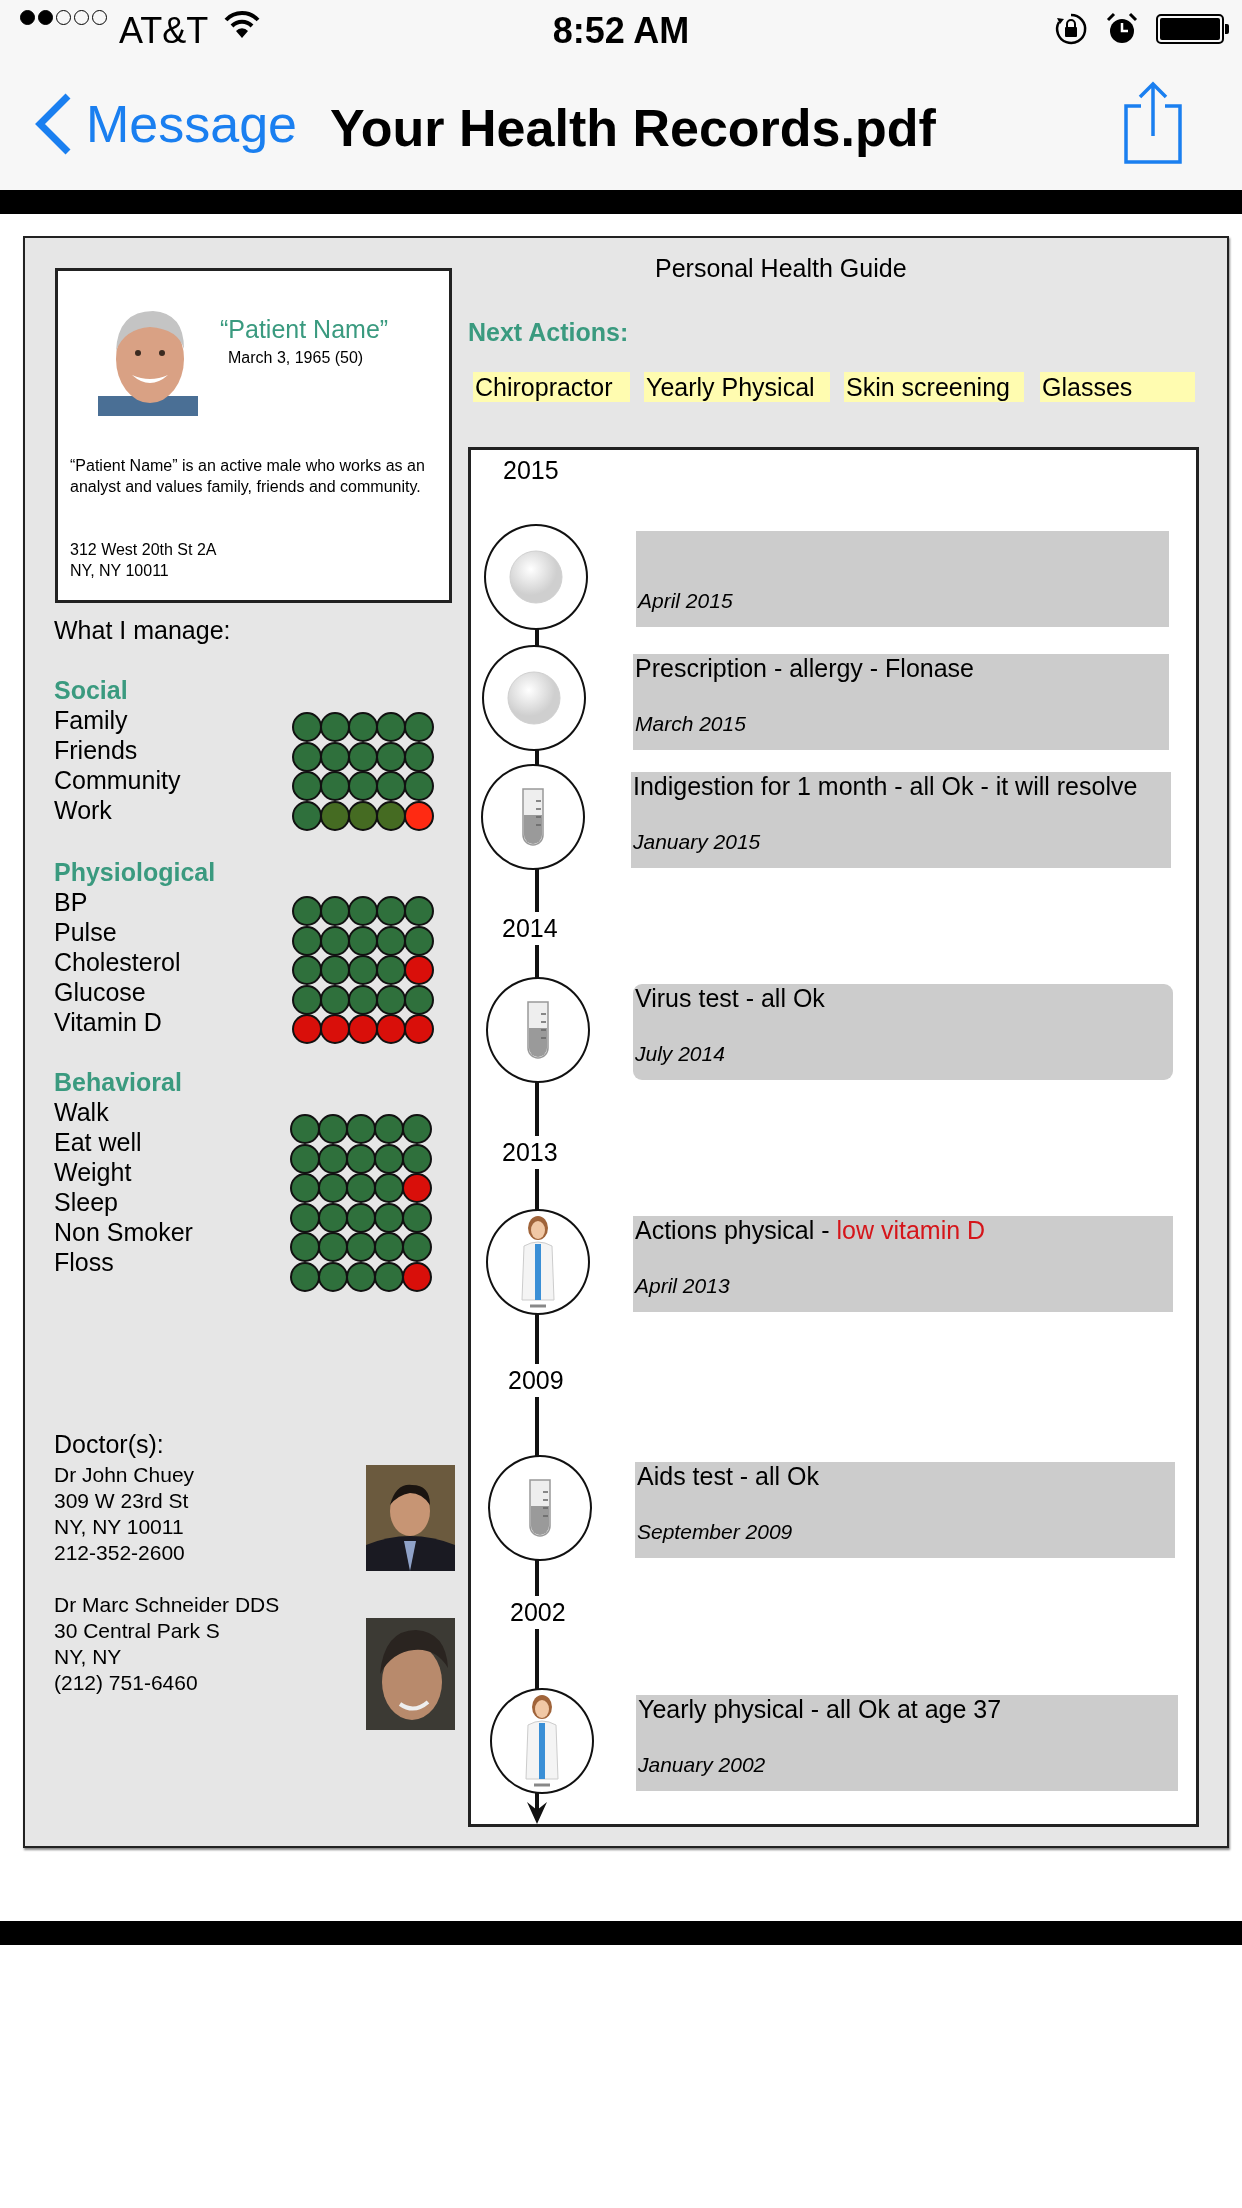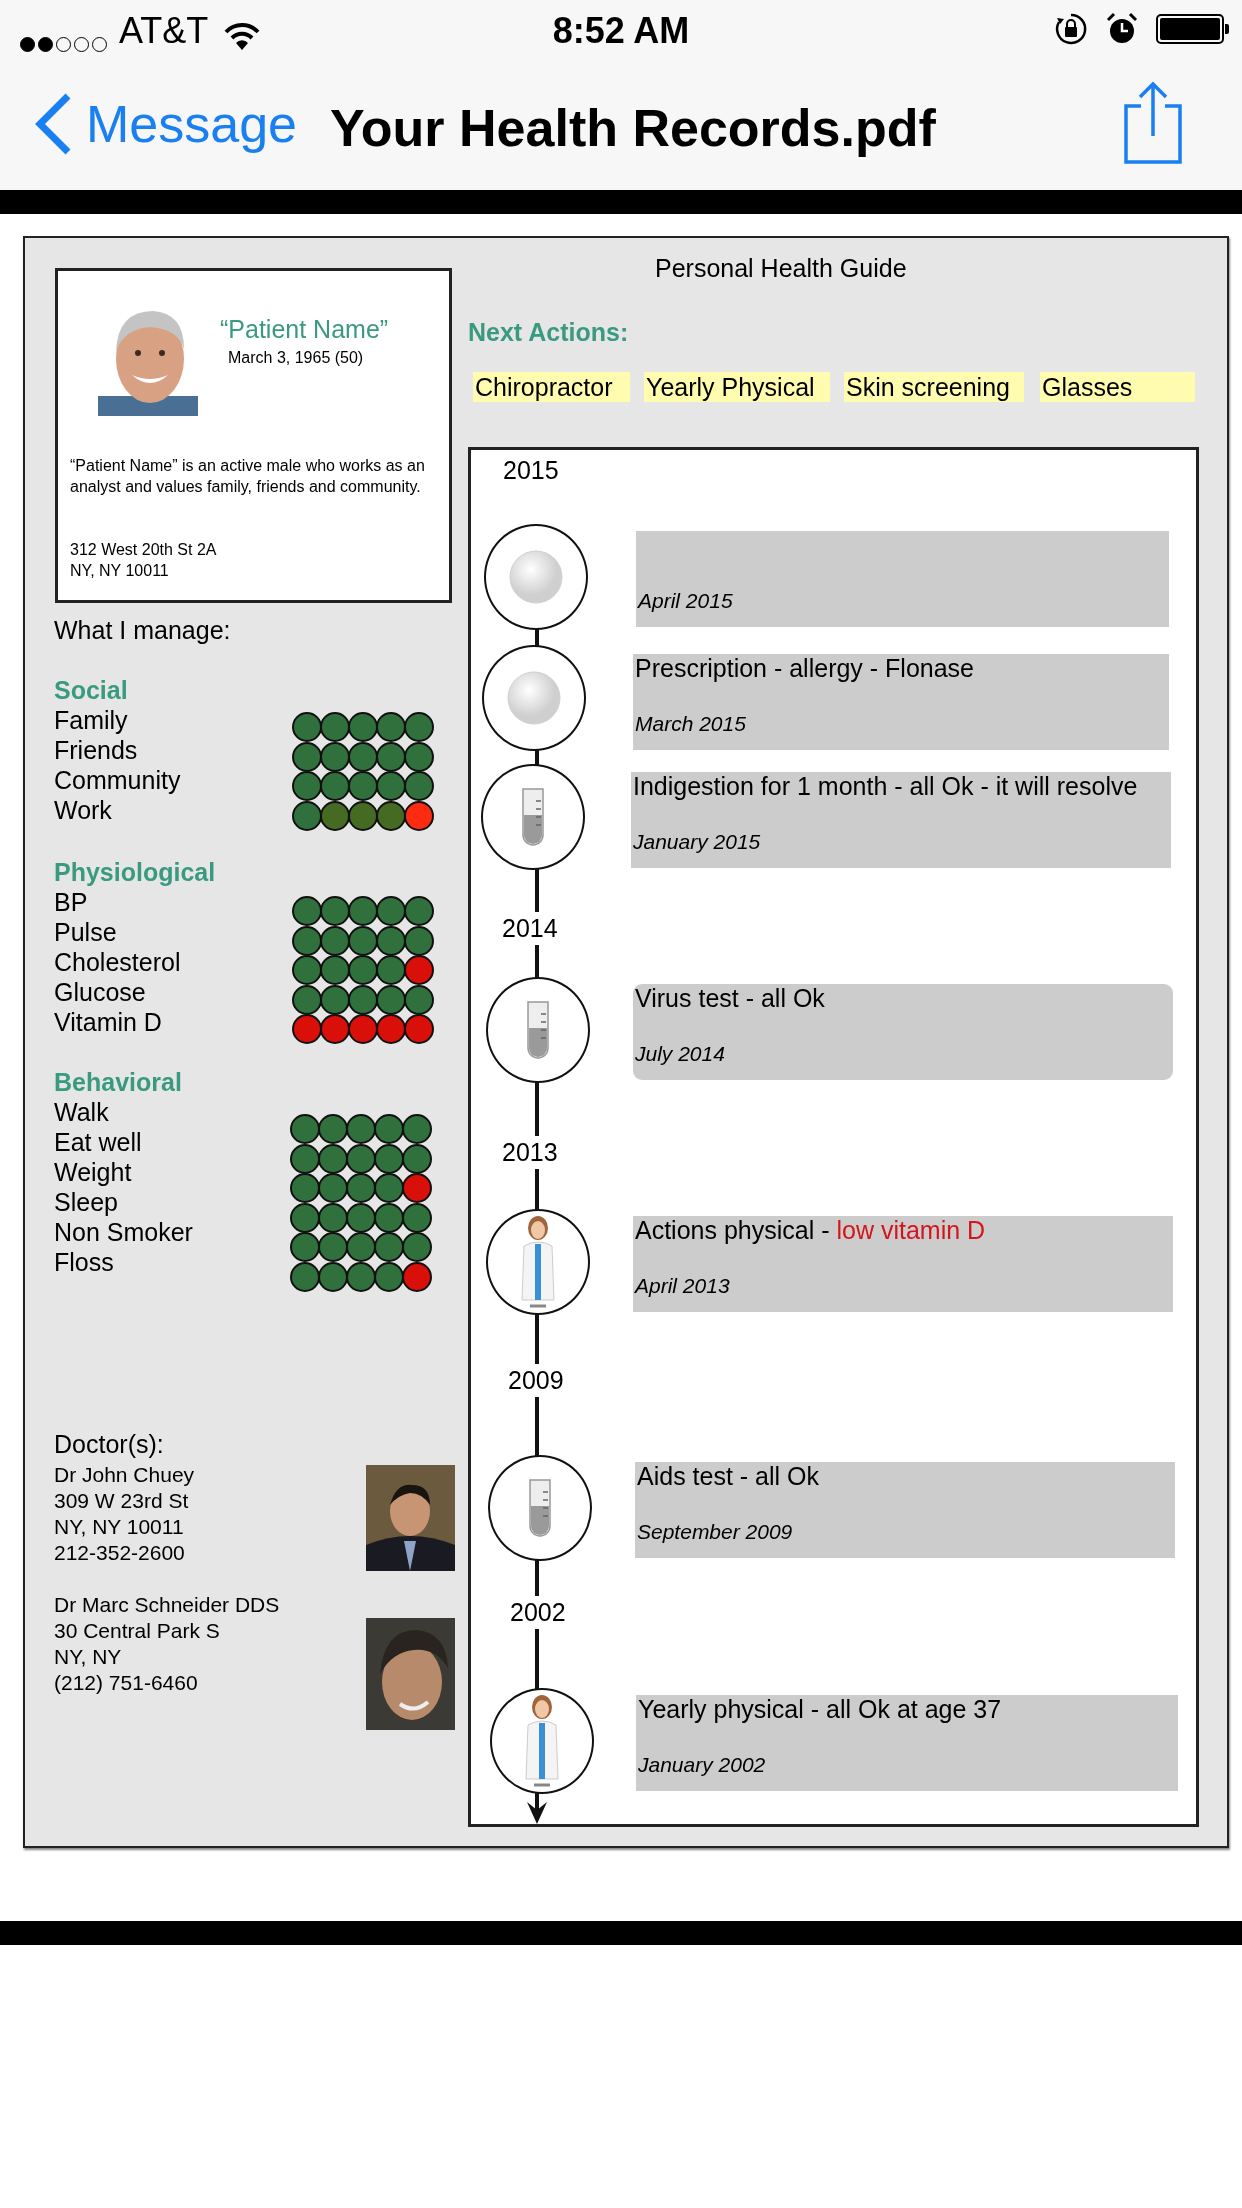--- a/index.html
+++ b/index.html
@@ -2,21 +2,21 @@
 <html><head>
 <meta charset="utf-8">
 <style>
   html, body { margin:0; padding:0; }
   body { width:1242px; height:2208px; background:#ffffff; position:relative; overflow:hidden;
          font-family:"Liberation Sans", sans-serif; color:#000; }
   .abs { position:absolute; }
 
   
   .statusbar { left:0; top:0; width:1242px; height:62px; background:#f7f7f7; }
-  .sb-carrier { left:20px; top:10px; font-size:36px; display:flex; align-items:flex-end; gap:6px; }
+  .sb-carrier { left:20px; top:10px; font-size:36px; display:flex; align-items:flex-start; gap:6px; }
   .sig { display:flex; gap:3px; align-items:center; margin-right:6px; }
   .sig span { width:15px; height:15px; border-radius:50%; border:1.5px solid #000; box-sizing:border-box; display:inline-block; }
   .sig span.on { background:#000; }
   .sb-time { left:0; width:1242px; top:10px; text-align:center; font-size:36px; font-weight:bold; }
   .sb-right { right:18px; top:12px; display:flex; gap:18px; align-items:center; }
   .battery { width:68px; height:30px; border:2px solid #000; border-radius:5px; box-sizing:border-box; padding:2px; position:relative; }
   .battery .fill { width:100%; height:100%; background:#000; border-radius:2px; }
   .battery:after { content:""; position:absolute; right:-7px; top:8px; width:4px; height:10px; background:#000; border-radius:0 2px 2px 0; }
 
   

